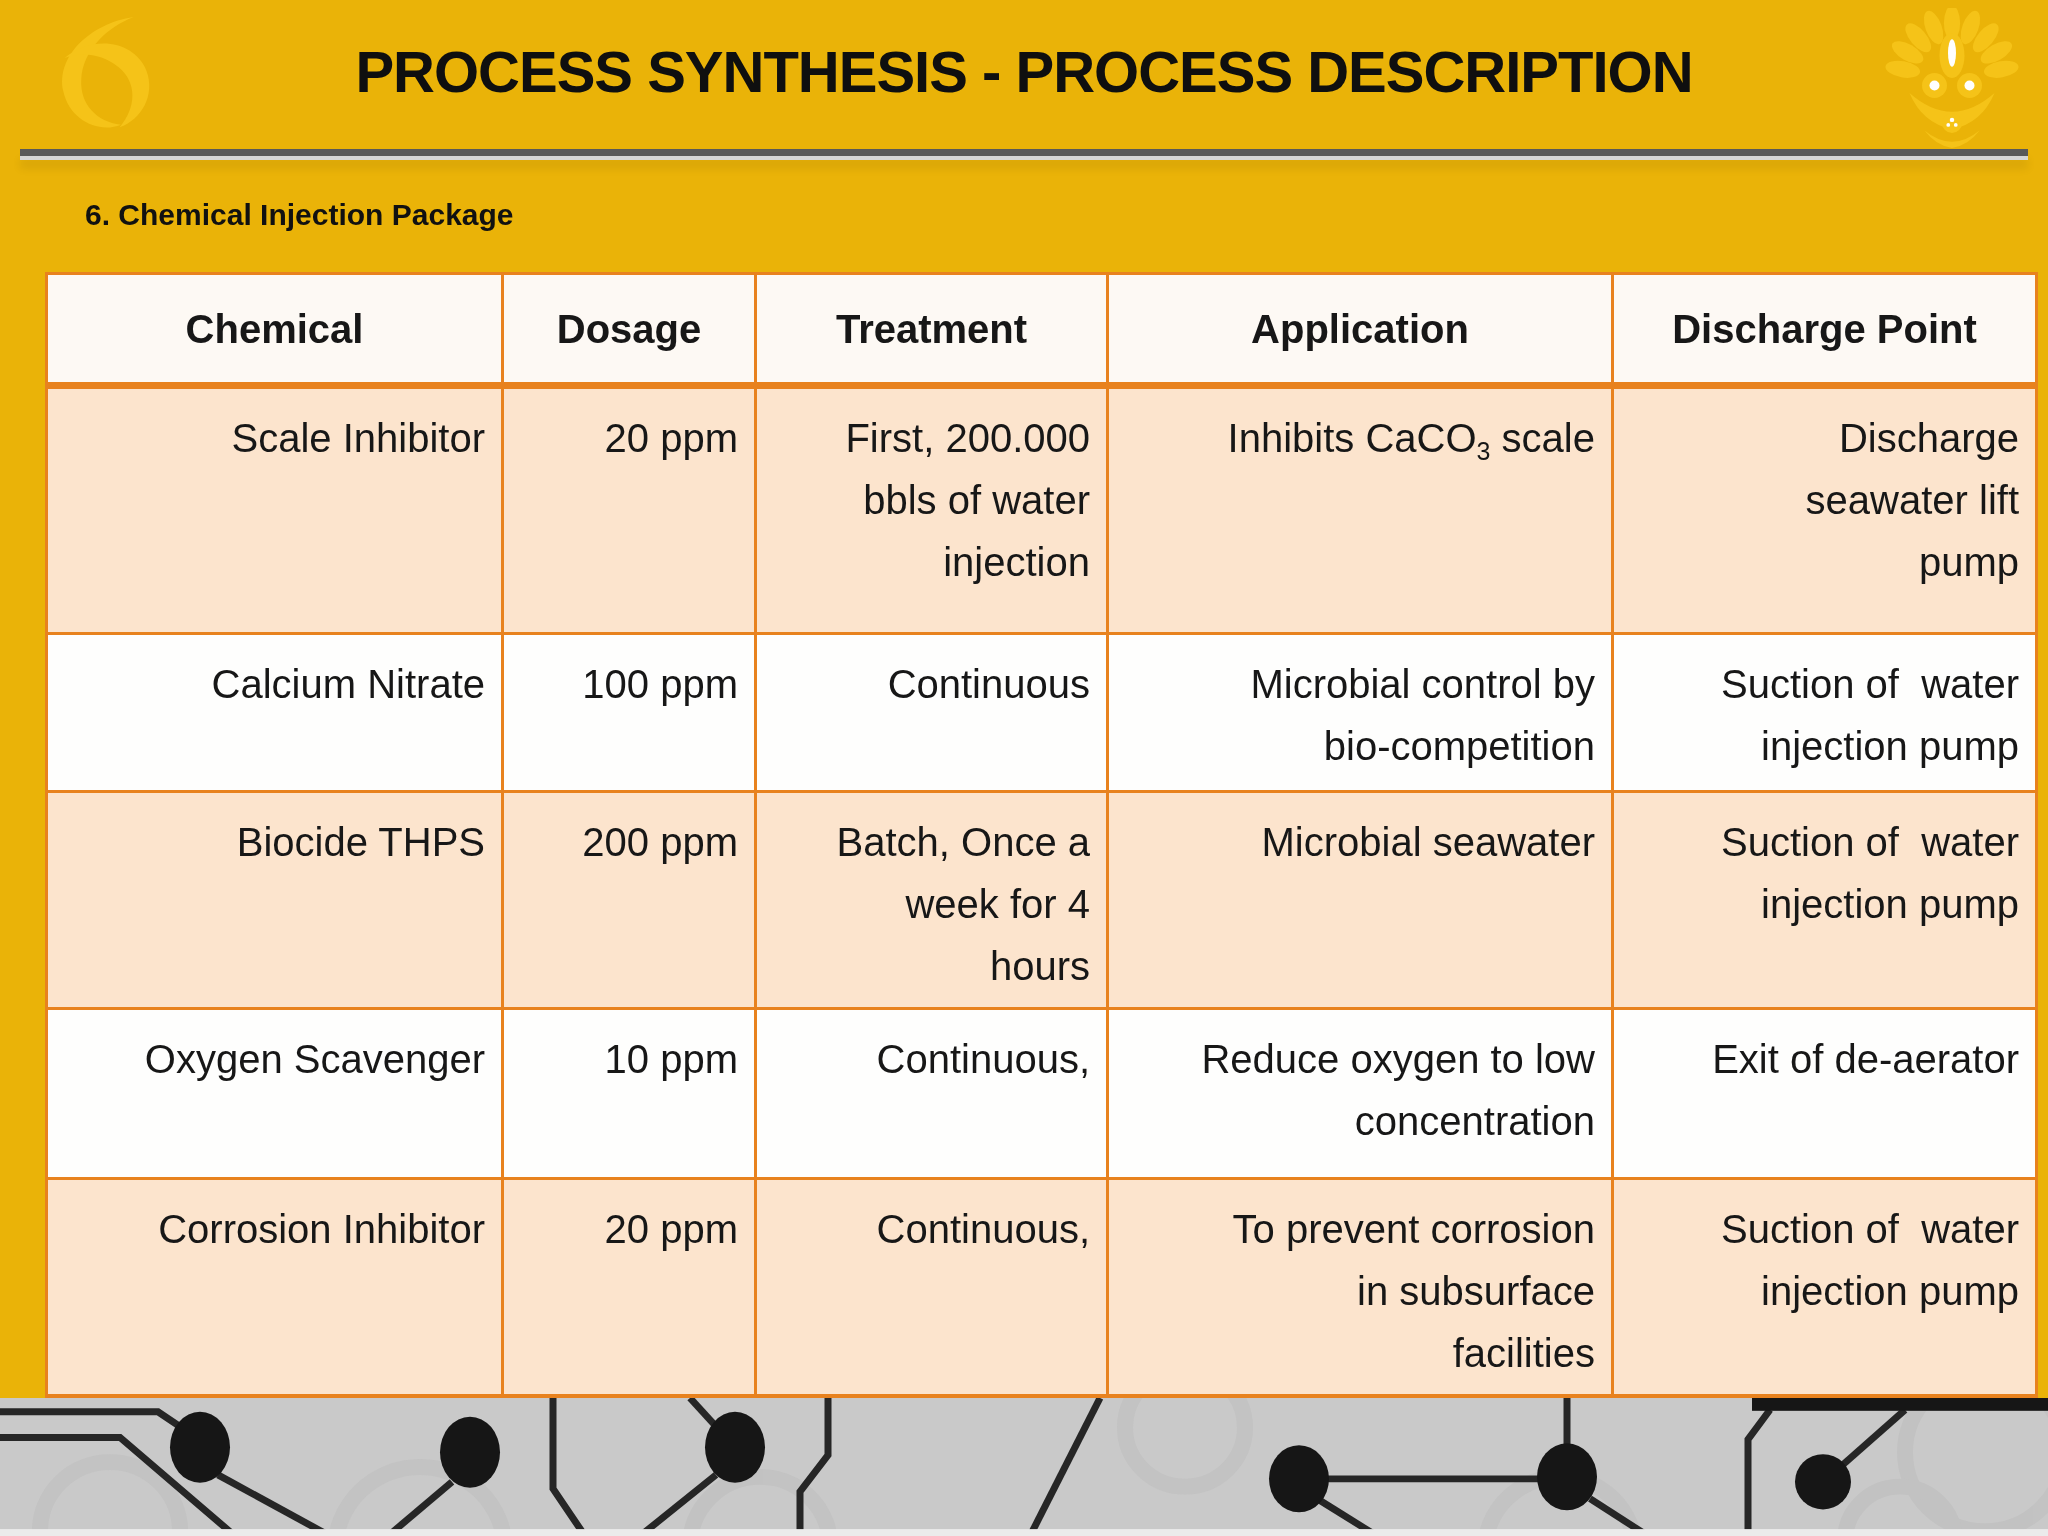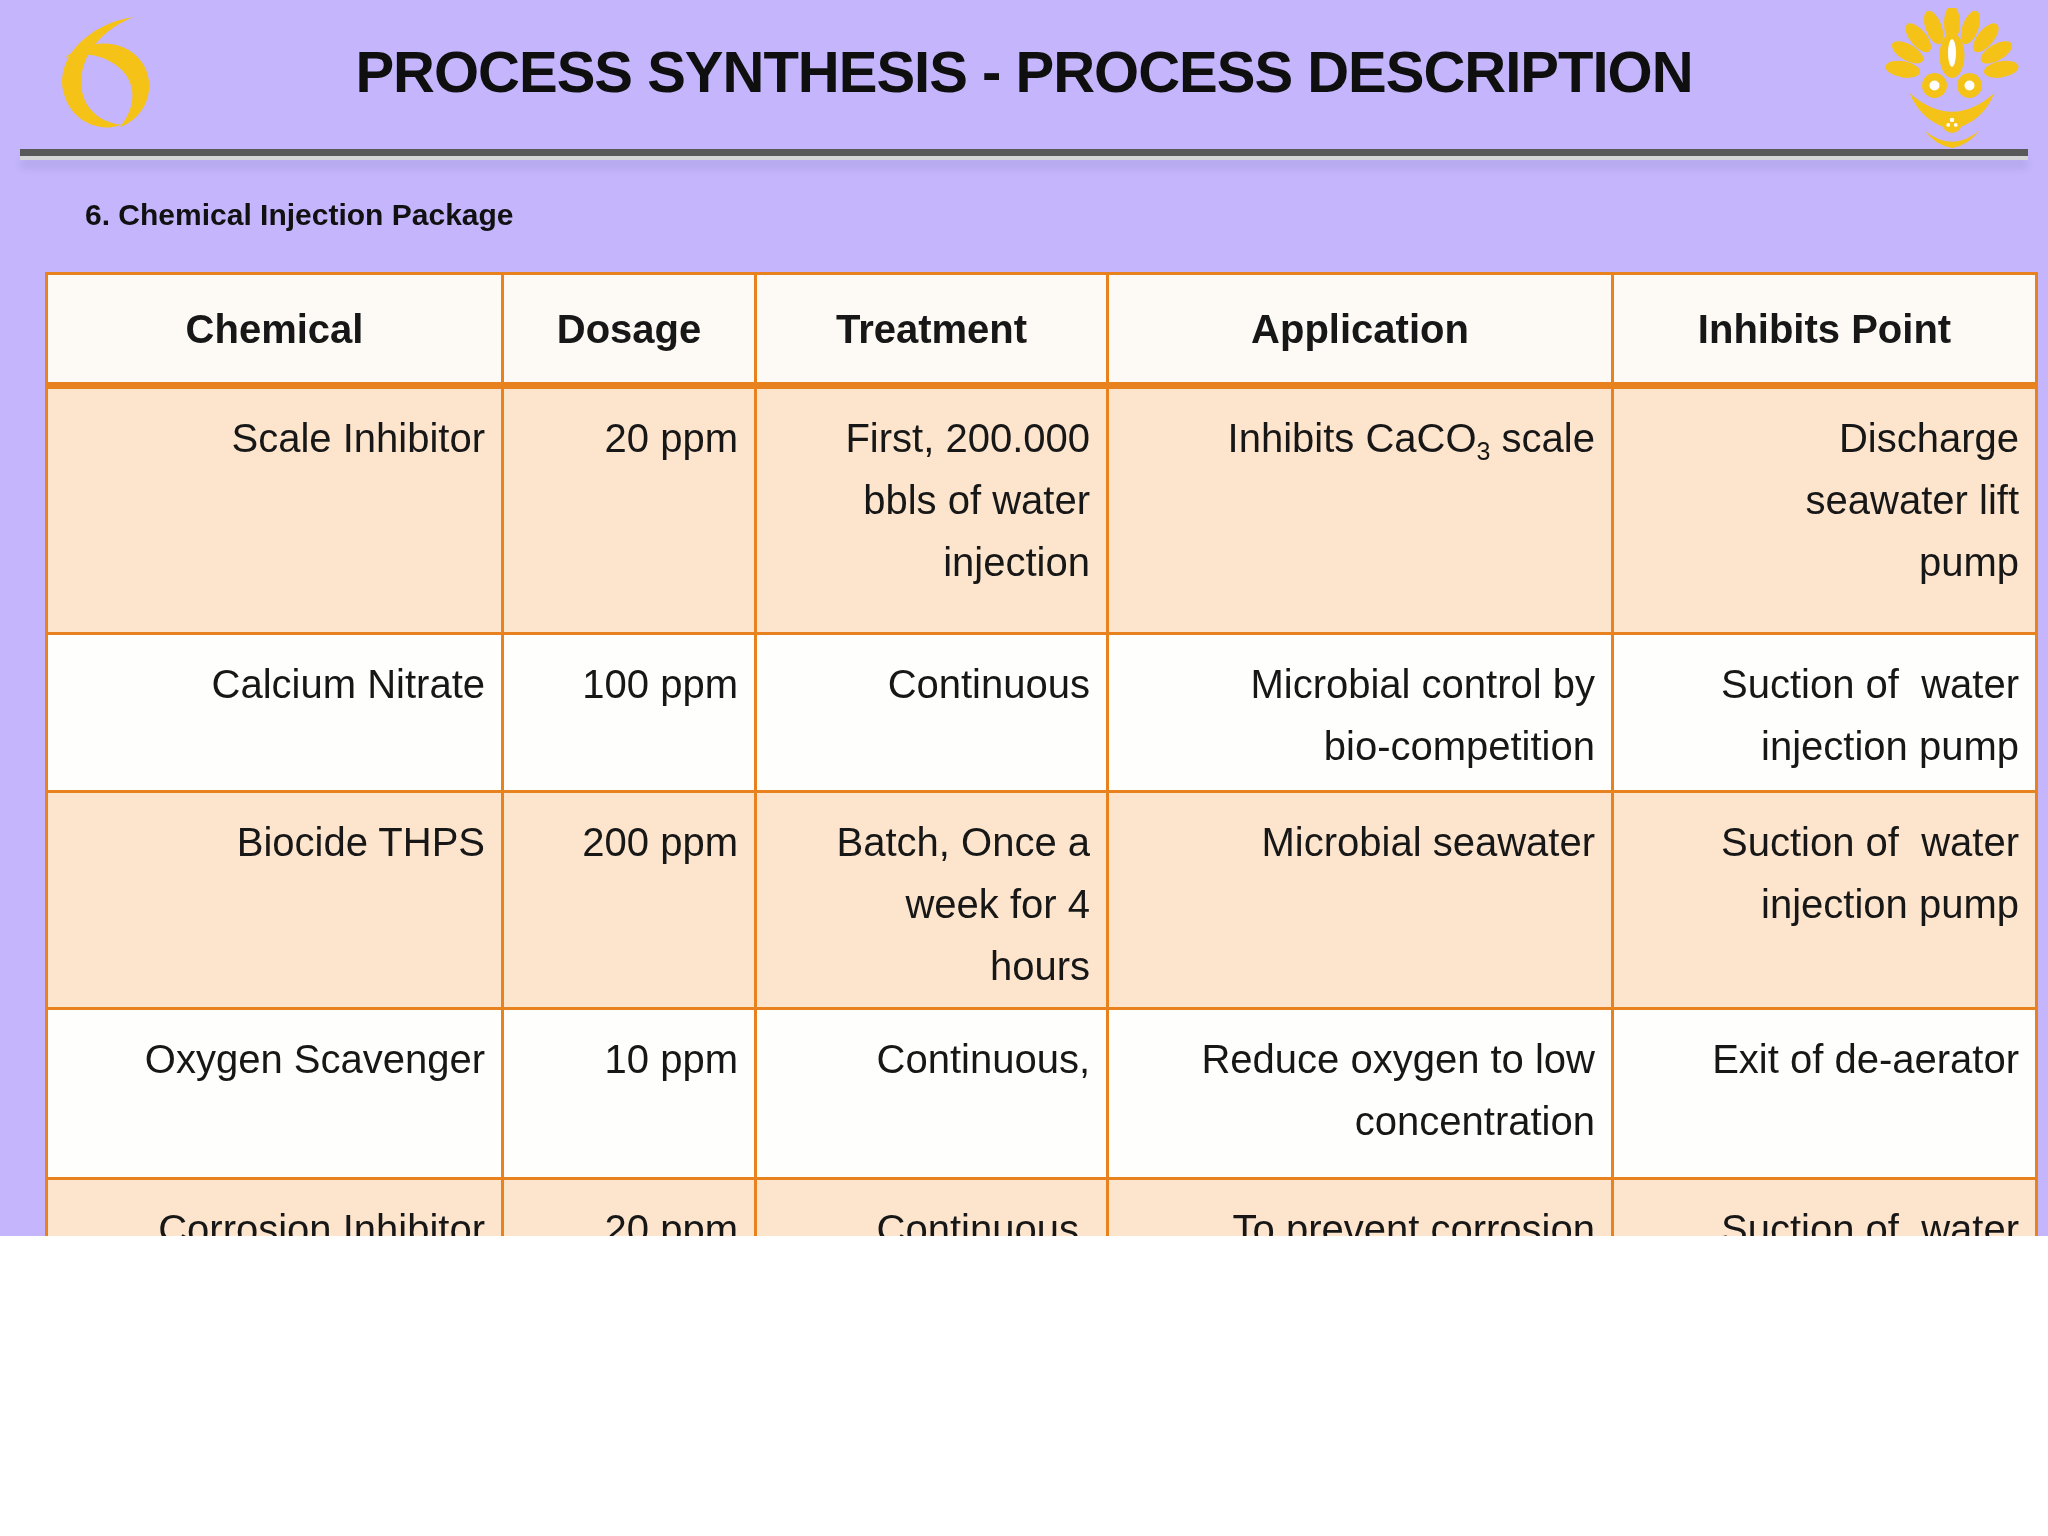--- a/index.html
+++ b/index.html
@@ -5,22 +5,22 @@
   :root{
     --accent:#E8821E;
     --shade:#FCE4CD;
     --head-bg:#FDF9F4;
     --yellow:#F5C318;
     --divider:#595959;
   }
   html,body{margin:0;padding:0;background:#ffffff;}
   .slide{
     position:relative;
-    width:2048px;height:1236px;
-    background:#c4b5fd;
+    width:2048px;height:1536px;
+    background:#eab308;
     overflow:hidden;
     font-family:"Liberation Sans", sans-serif;
     color:#141414;
     text-decoration:underline;
   }
   
   .logo-left{position:absolute;left:34px;top:12px;width:138px;height:128px;}
   .logo-left path{fill:var(--yellow);}
   .logo-right{position:absolute;right:26px;top:8px;width:140px;height:150px;}
   .logo-right .y{fill:var(--yellow);}
@@ -130,21 +130,21 @@
         <col>
         <col>
         <col>
       </colgroup>
     <thead>
       <tr id="header-row">
           <th>Chemical</th>
           <th>Dosage</th>
           <th>Treatment</th>
           <th>Application</th>
-          <th>Inhibits Point</th>
+          <th>Discharge Point</th>
         </tr>
     </thead>
     <tbody id="table-body">
         <tr>
           <td><span>Scale Inhibitor</span></td>
           <td><span>20 ppm</span></td>
           <td><span>First, 200.000
 bbls of water
 injection</span></td>
           <td><span>Inhibits CaCO</span><sub>3</sub><span> scale</span></td>

